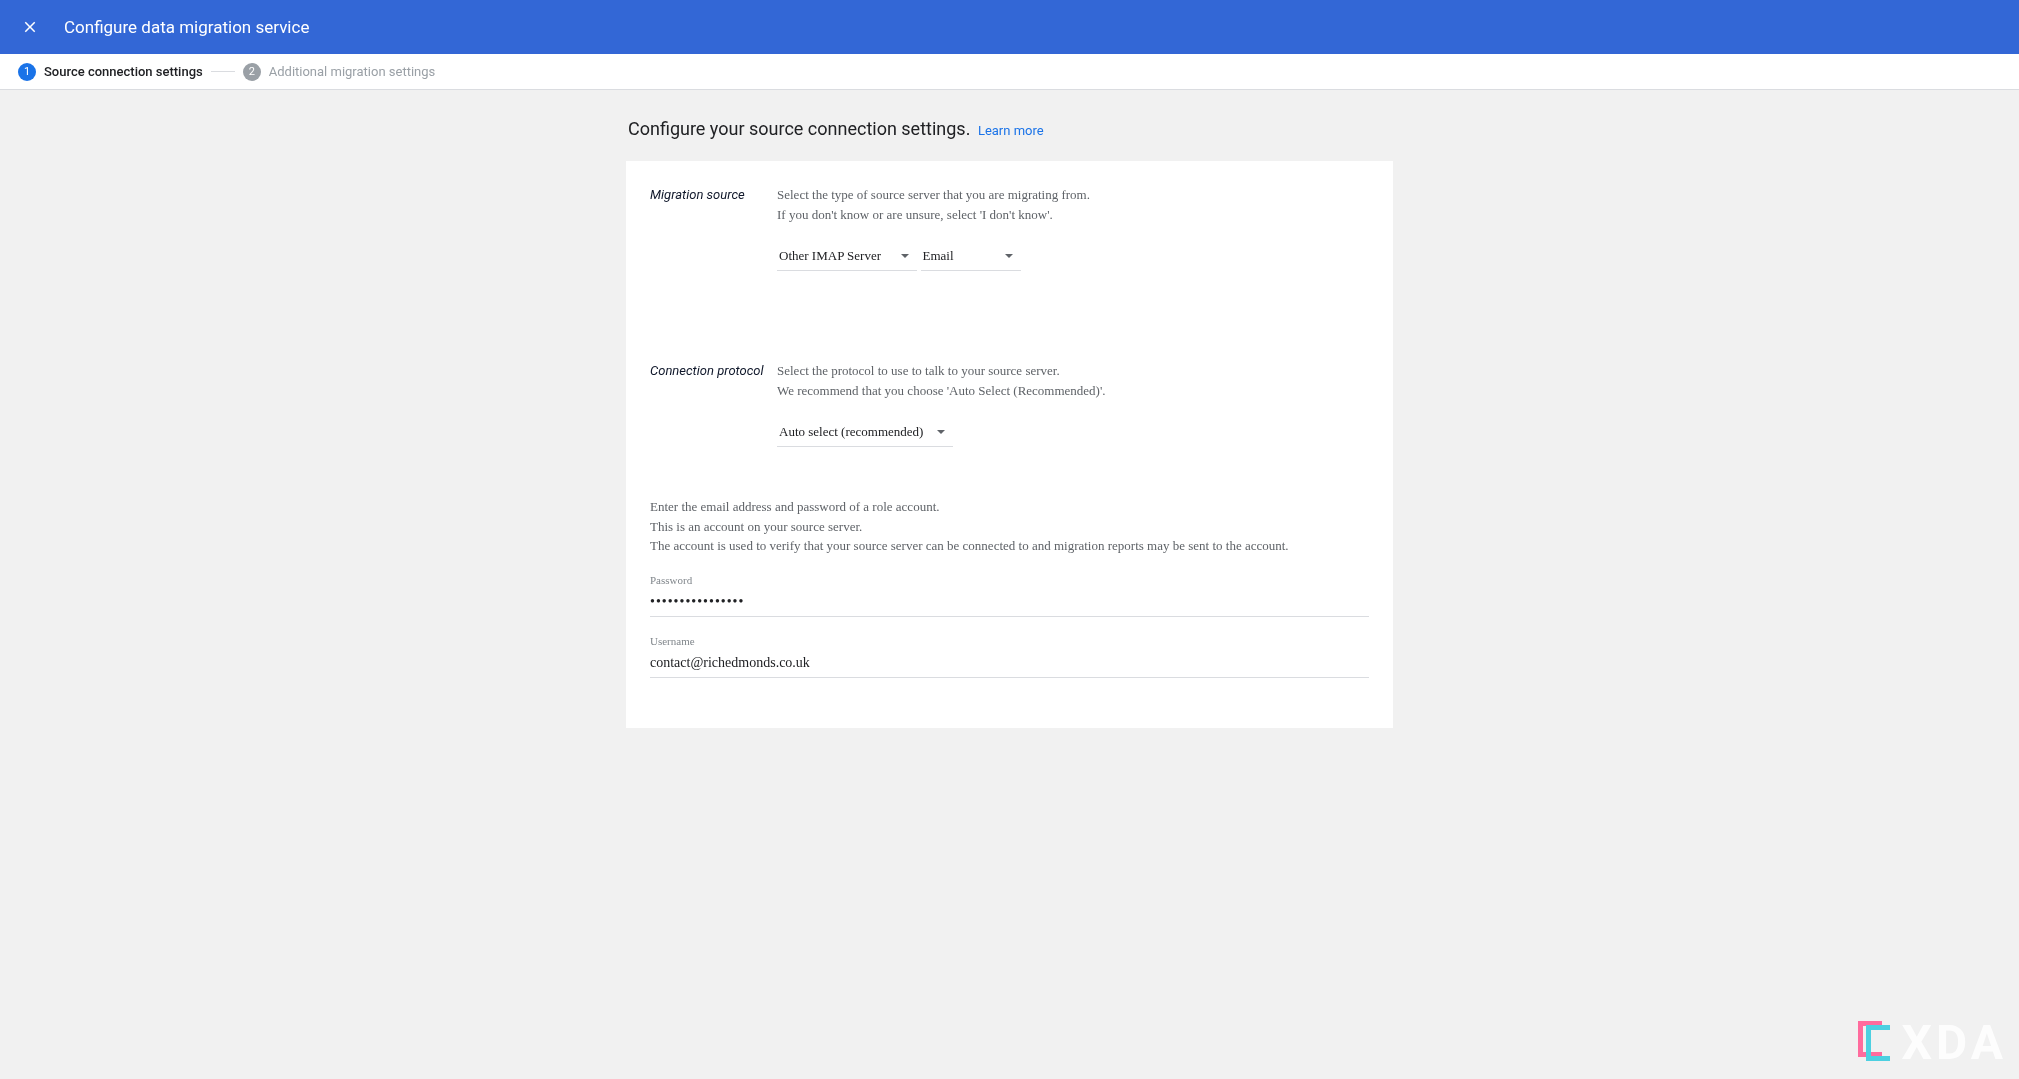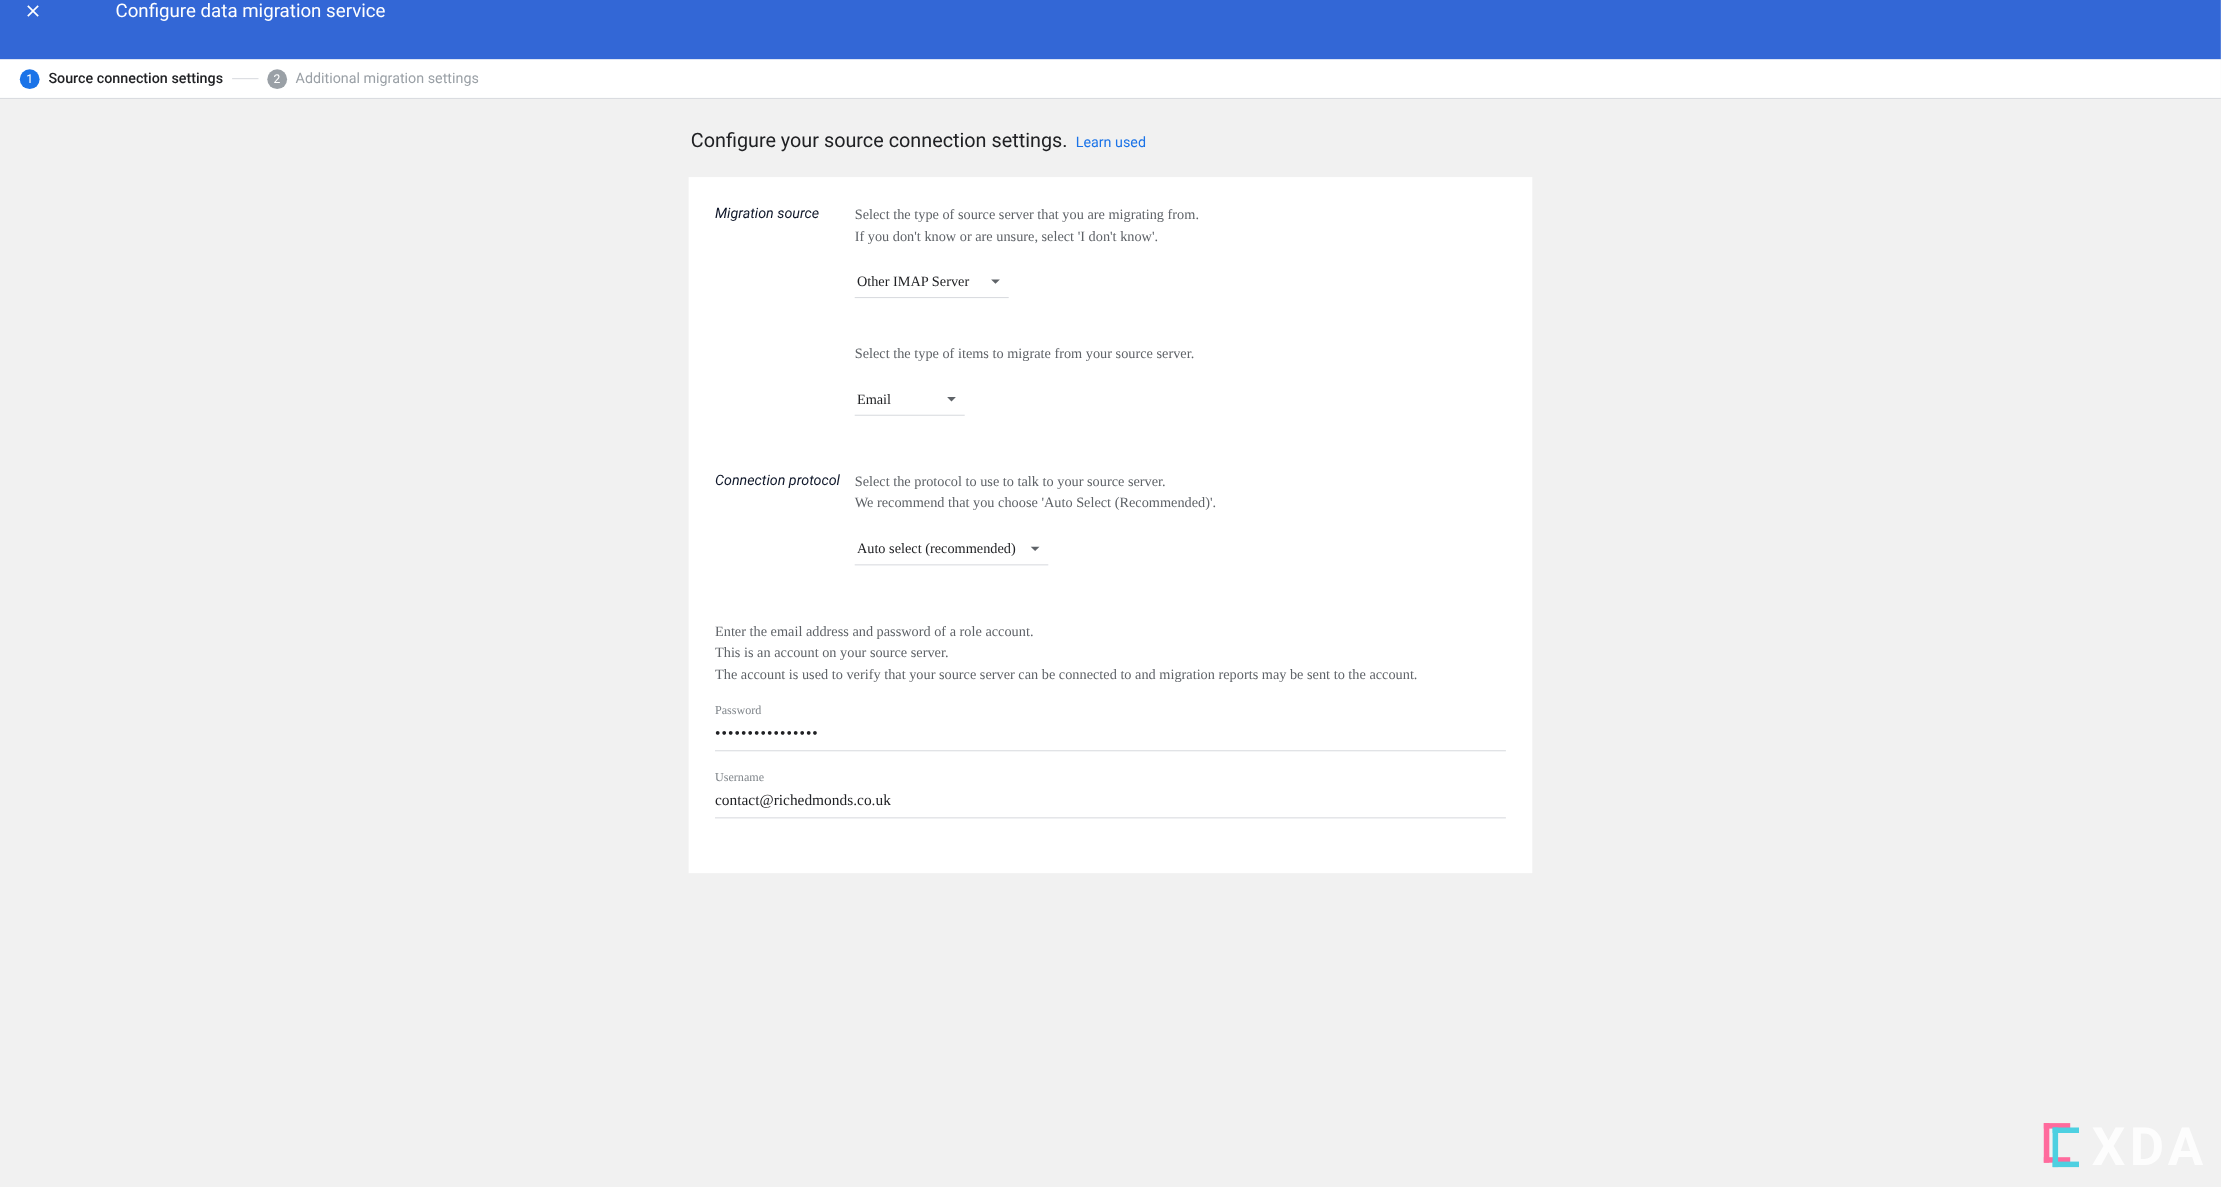--- a/index.html
+++ b/index.html
@@ -11,22 +11,22 @@
       font-family: 'Google Sans', Roboto, Arial, sans-serif;
       background: #f1f1f1;
       color: #202124;
       font-size: 14px;
     }
     .header {
       background: #3367d6;
       color: white;
       height: 54px;
       display: flex;
+      align-items: center;
       padding: 0 20px;
-      gap: 41px;
     }
     .close-icon {
       width: 20px;
       height: 20px;
       margin-right: 24px;
       cursor: pointer;
       display: flex;
       align-items: center;
       justify-content: center;
     }
@@ -249,34 +249,33 @@
   <div class="step-divider"></div>
   <div class="step">
     <div class="step-circle inactive">2</div>
     <div class="step-label inactive">Additional migration settings</div>
   </div>
 </div>
 
 <div class="content">
   <div class="content-header">
     <span class="content-title">Configure your source connection settings.</span>
-    <a href="#" class="learn-more">Learn used</a>
+    <a href="#" class="learn-more">Learn more</a>
   </div>
 
   <div class="card">
 
     <div class="section">
       <div class="section-label">Migration source</div>
       <div class="section-content">
         <div class="help-text">
           <span>Select the type of source server that you are migrating from.</span><br>
           <span>If you don't know or are unsure, select 'I don't know'.</span>
         </div>
         <div class="dropdown" style="min-width:140px">Other IMAP Server</div>
-        <div class="help-text">Select the type of items to migrate from your source server.</div>
         <div class="dropdown last" style="min-width:100px">Email</div>
       </div>
     </div>
 
     <div class="section">
       <div class="section-label">Connection protocol</div>
       <div class="section-content">
         <div class="help-text">
           <span>Select the protocol to use to talk to your source server.</span><br>
           <span>We recommend that you choose 'Auto Select (Recommended)'.</span>

